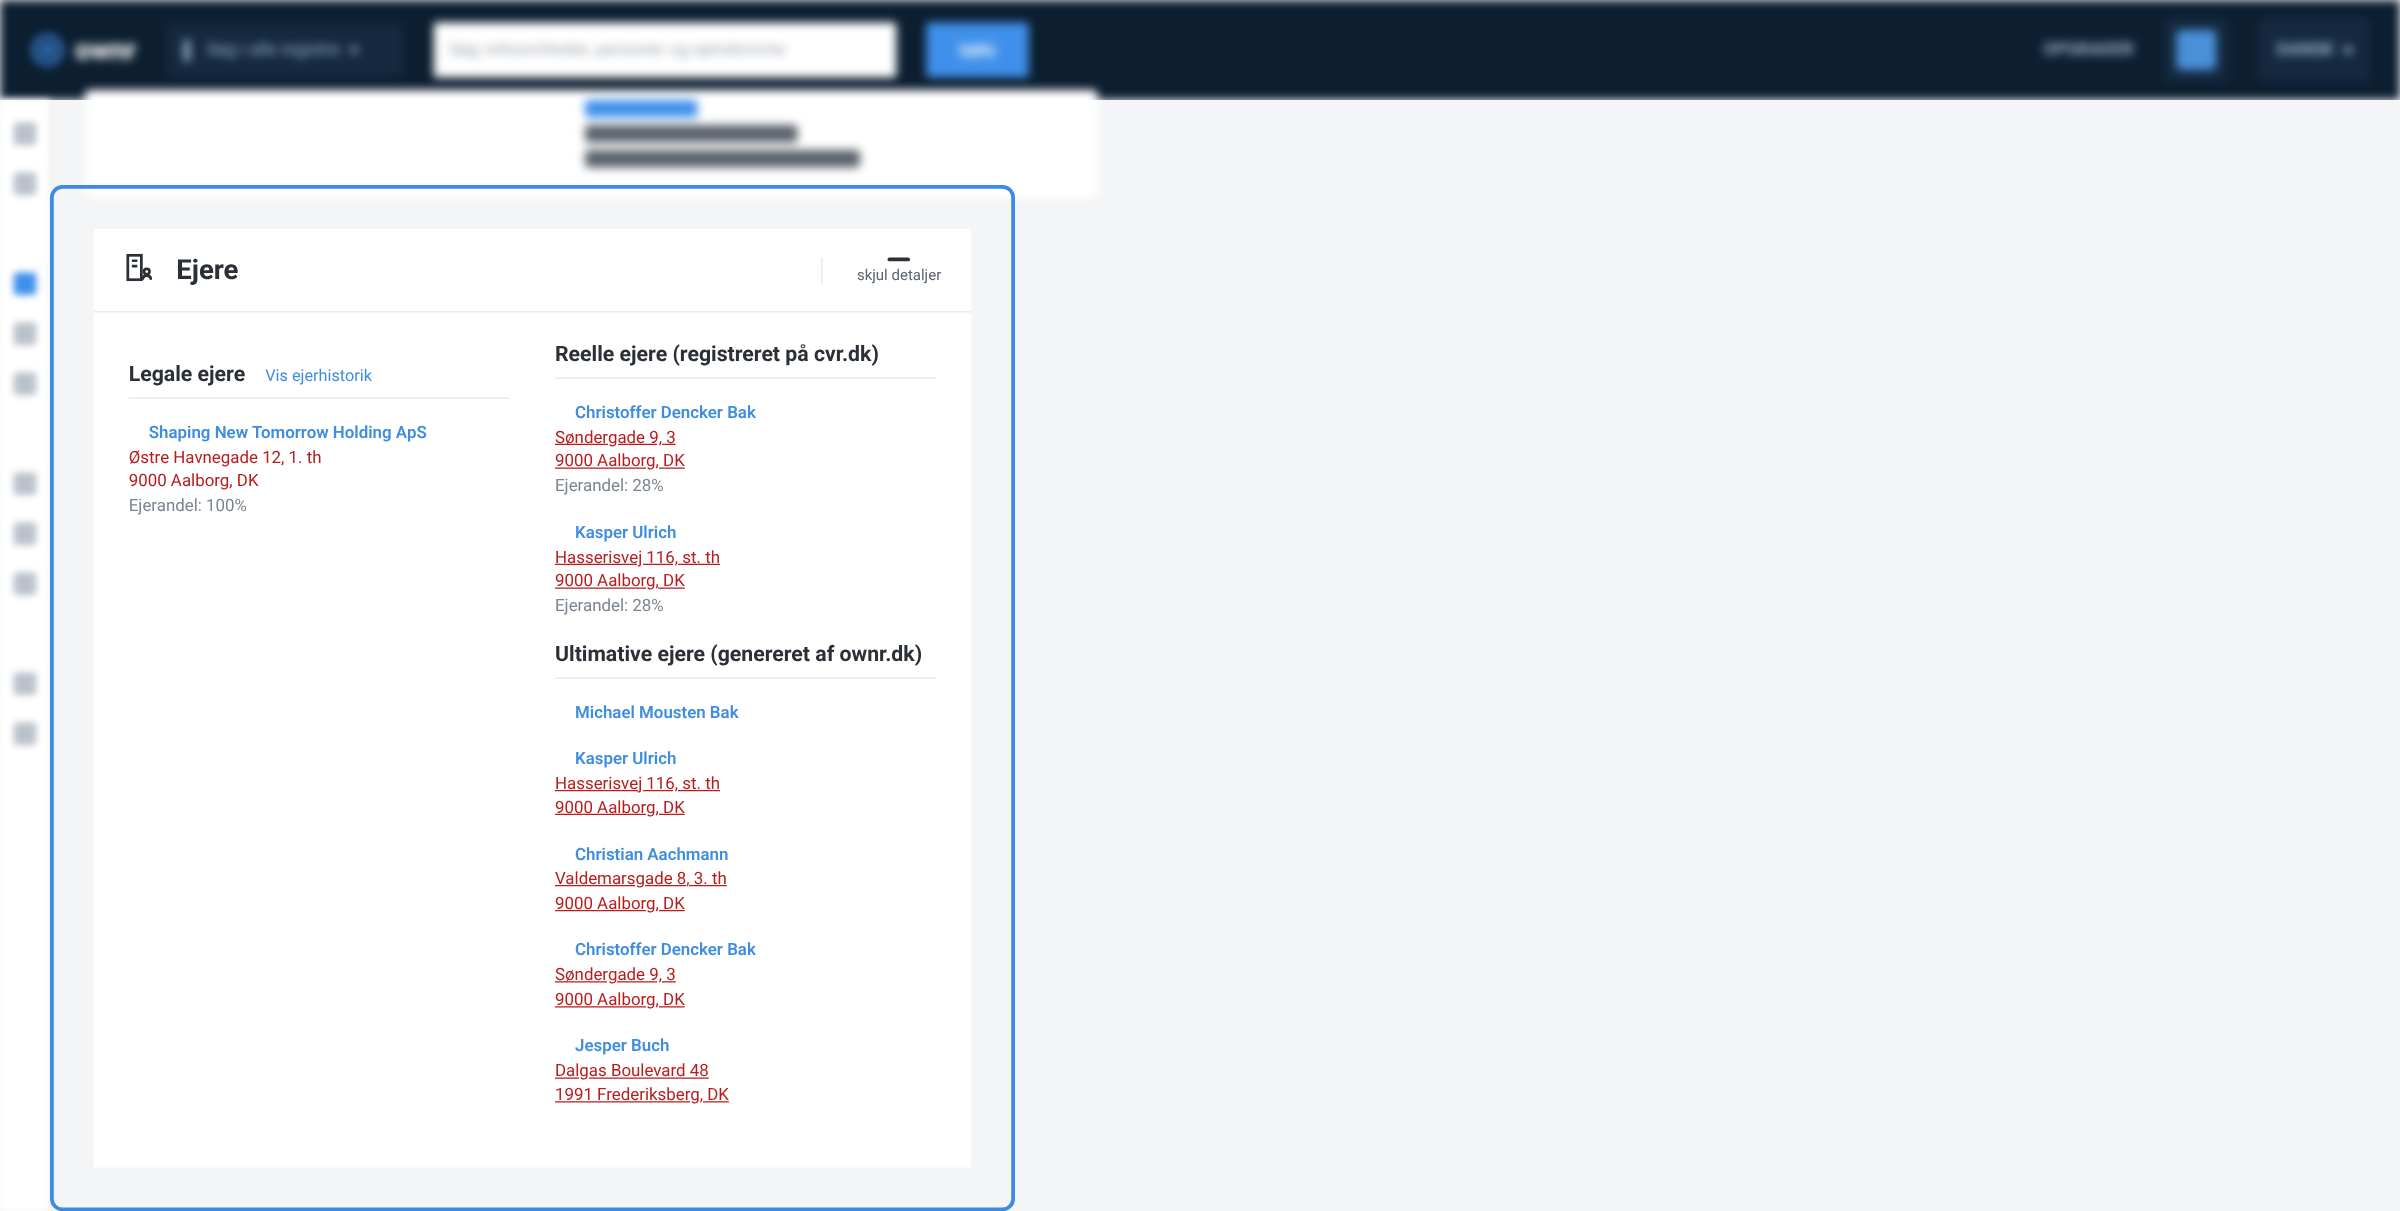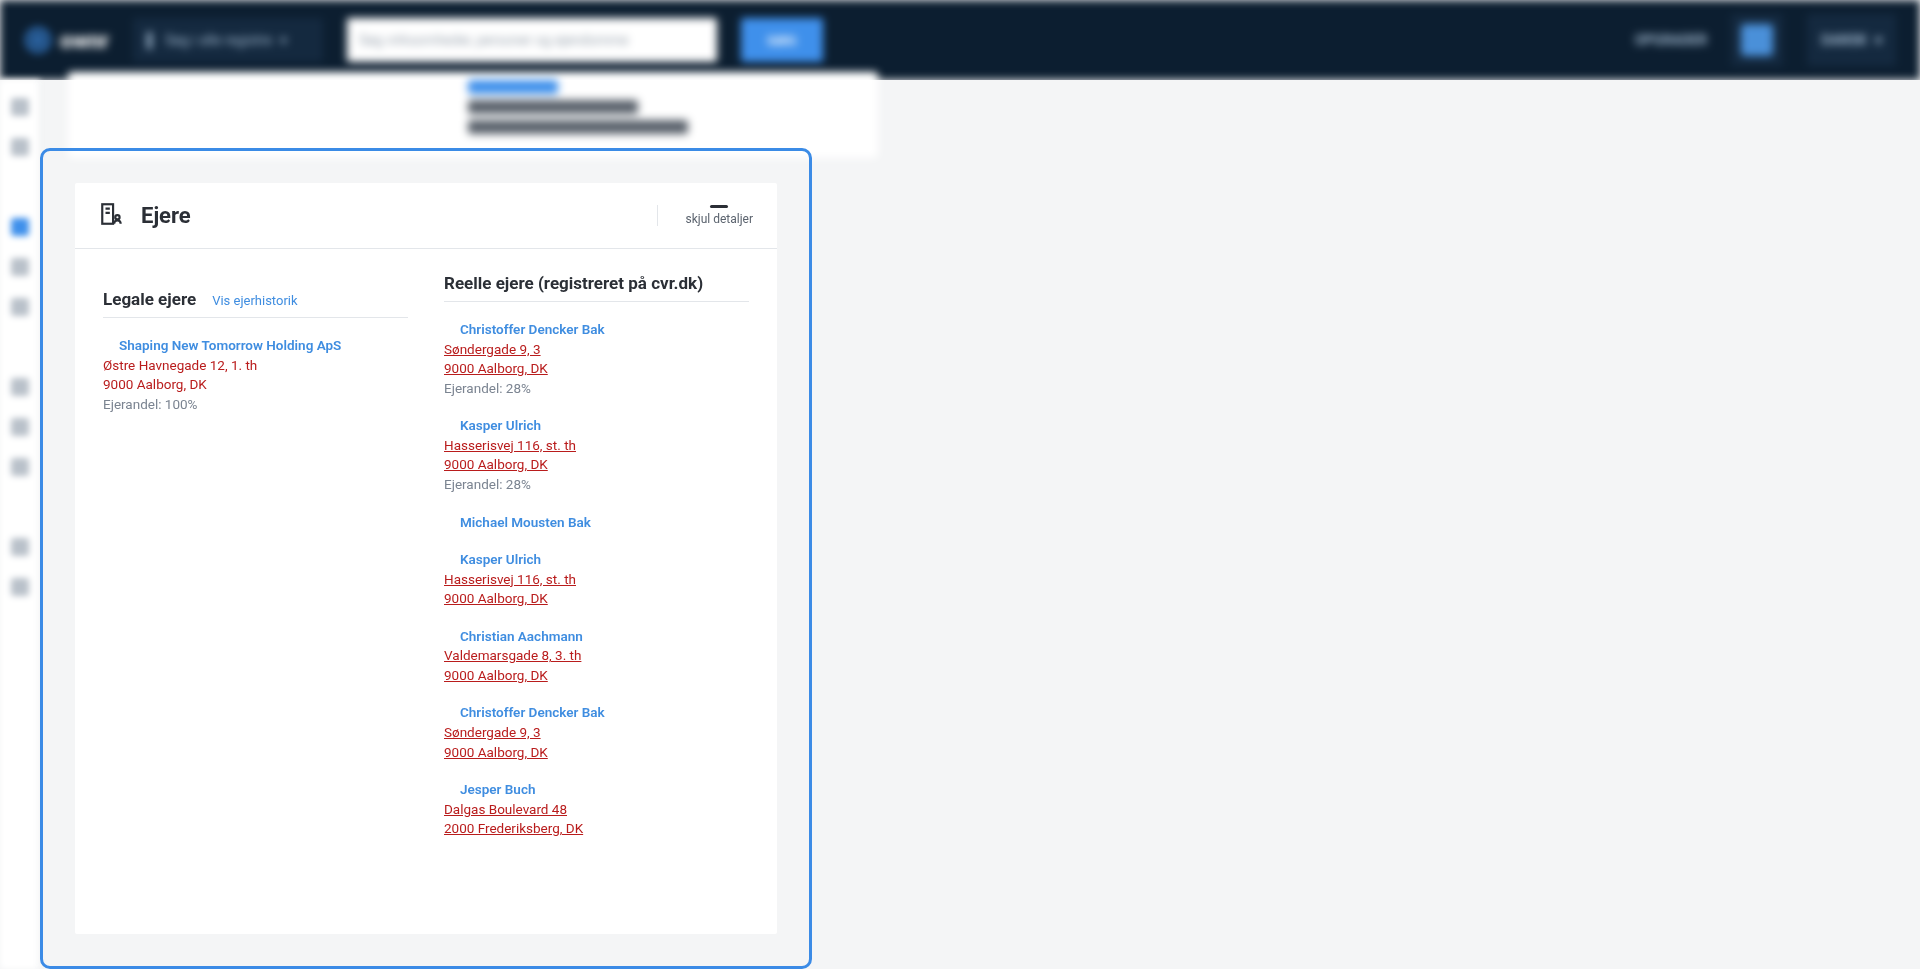--- a/index.html
+++ b/index.html
@@ -238,20 +238,23 @@
             </div>
             <div class="entry">
               <div class="name">Kasper Ulrich</div>
               <div class="addr">Hasserisvej 116, st. th</div>
               <div class="addr">9000 Aalborg, DK</div>
               <div class="share">Ejerandel: 28%</div>
             </div>
           </div>
 
         <div class="subsection">
+          <div class="sec-headrow">
+            <span class="sec-title">Ultimative ejere (genereret af ownr.dk)</span>
+          </div>
           <div id="ultimate-list">
               <div class="entry">
                 <div class="name">Michael Mousten Bak</div>
               </div>
               <div class="entry">
                 <div class="name">Kasper Ulrich</div>
                 <div class="addr">Hasserisvej 116, st. th</div>
                 <div class="addr">9000 Aalborg, DK</div>
               </div>
               <div class="entry">
@@ -260,21 +263,21 @@
                 <div class="addr">9000 Aalborg, DK</div>
               </div>
               <div class="entry">
                 <div class="name">Christoffer Dencker Bak</div>
                 <div class="addr">Søndergade 9, 3</div>
                 <div class="addr">9000 Aalborg, DK</div>
               </div>
               <div class="entry">
                 <div class="name">Jesper Buch</div>
                 <div class="addr">Dalgas Boulevard 48</div>
-                <div class="addr">2000 Frederiksberg, DK</div>
+                <div class="addr">1991 Frederiksberg, DK</div>
               </div>
             </div>
         </div>
       </div>
 
     </div>
   </div>
 </div>
 
 </body></html>

